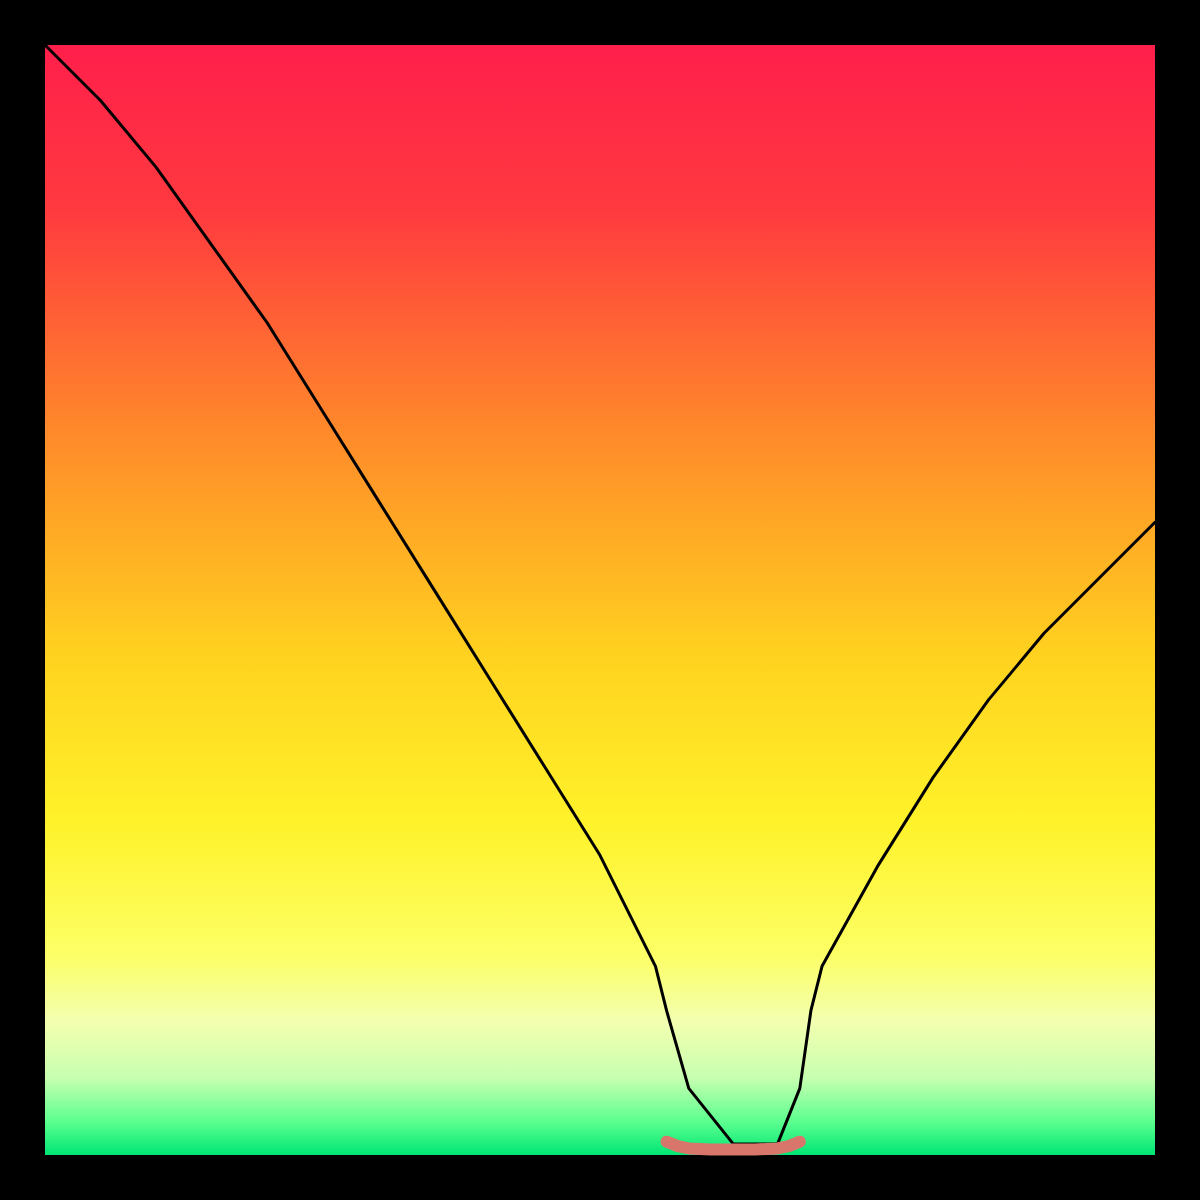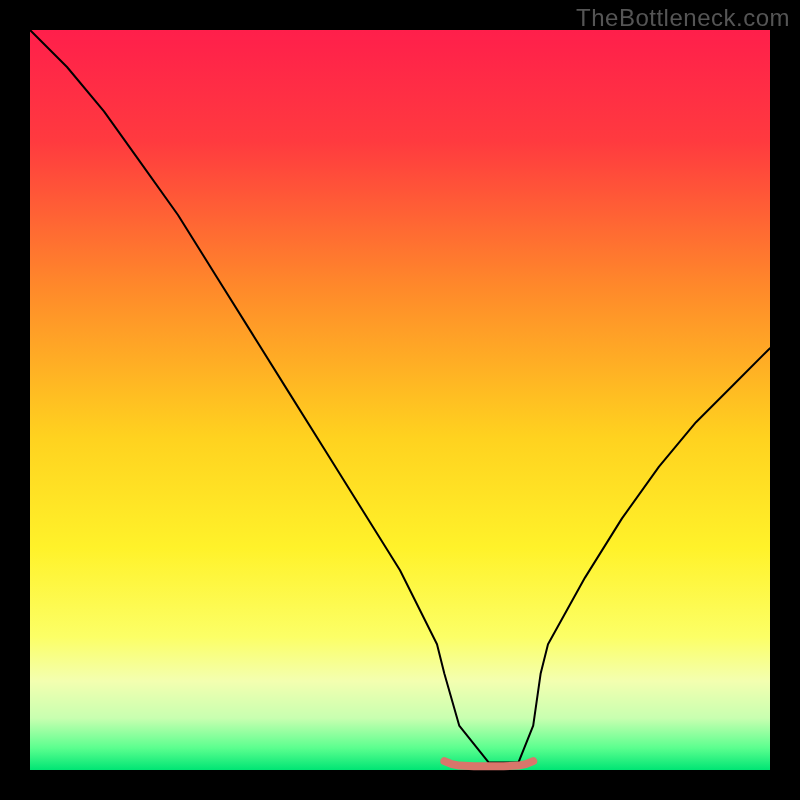--- a/index.html
+++ b/index.html
@@ -28,21 +28,20 @@
   }
   svg {
     display: block;
   }
 </style>
 </head>
 <body>
 
 <div class="stage">
 
-  <div class="watermark">TheBottleneck.com</div>
 
   <svg id="chart-svg" width="800" height="800" viewBox="0 0 800 800">
     <defs>
       <linearGradient id="bg-grad" x1="0" y1="0" x2="0" y2="1">
           <stop offset="0%" stop-color="#ff1f4b"></stop>
           <stop offset="15%" stop-color="#ff3a3f"></stop>
           <stop offset="35%" stop-color="#ff8a2a"></stop>
           <stop offset="55.00000000000001%" stop-color="#ffd21f"></stop>
           <stop offset="70%" stop-color="#fff22a"></stop>
           <stop offset="82%" stop-color="#fcff66"></stop>

